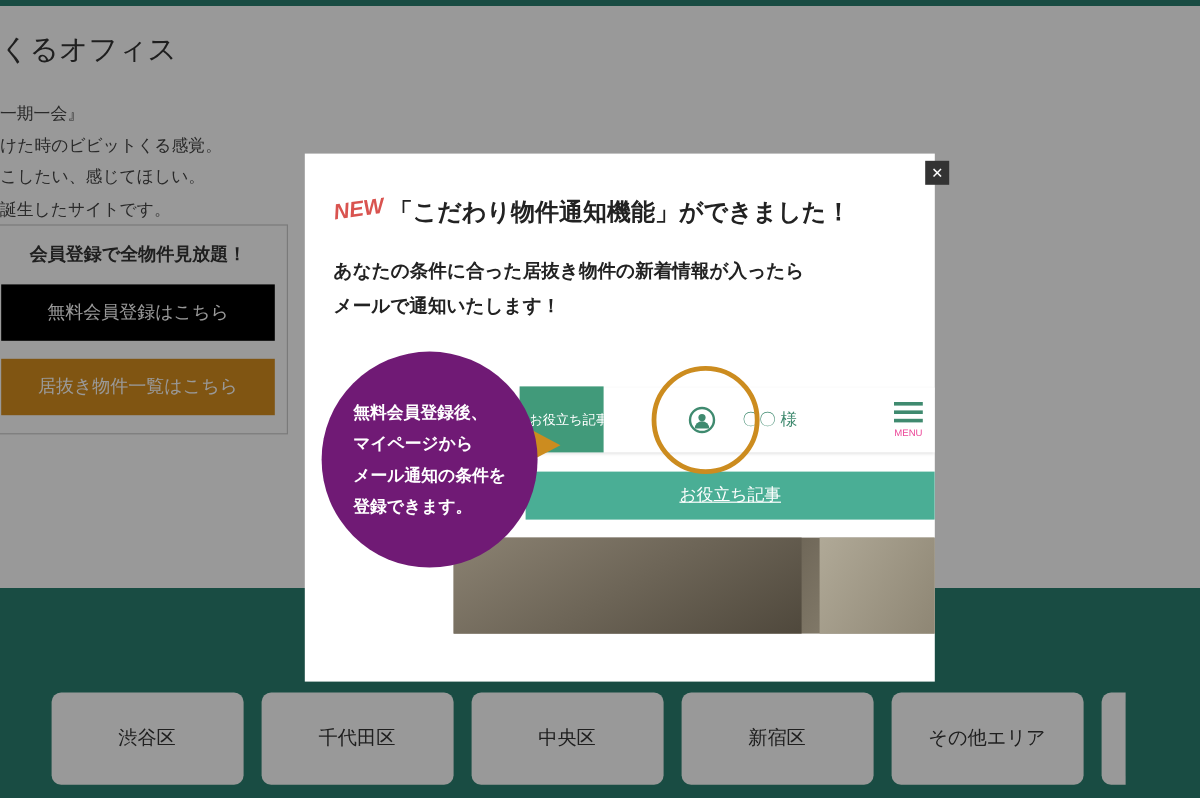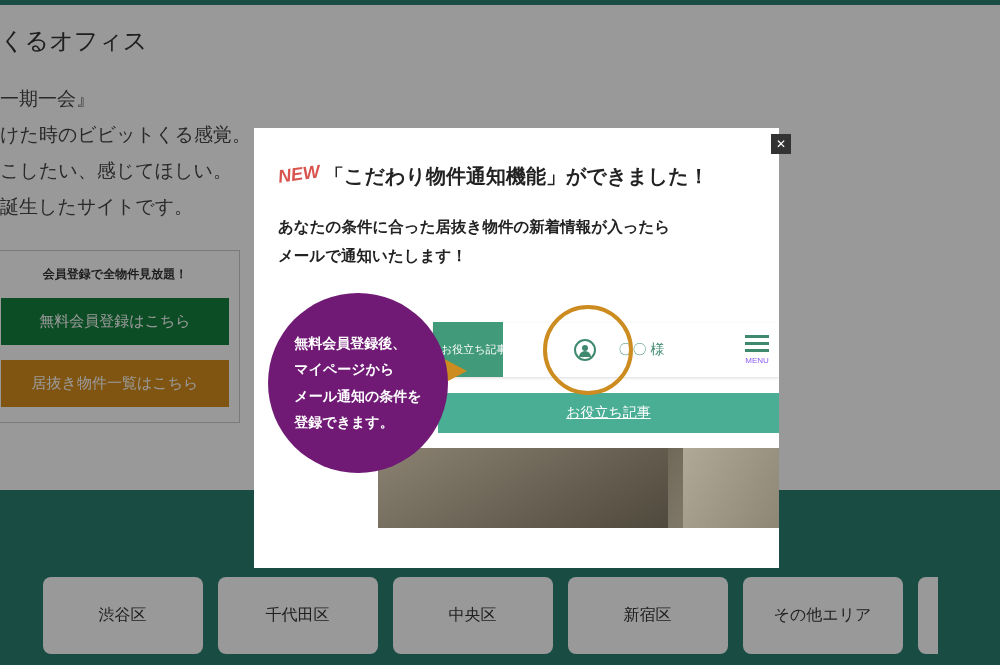--- a/index.html
+++ b/index.html
@@ -23,41 +23,40 @@
       height: 490px;
     }
     .hero-title {
       font-size: 24px;
       color: #333;
       margin-left: 0;
       padding-left: 0;
       margin-bottom: 24px;
     }
     .desc-lines {
-      font-size: 19px;
+      font-size: 14px;
       color: #444;
       line-height: 1.9;
       padding-left: 0;
-      margin-bottom: 25px;
     }
     .signup-box {
       border: 1px solid #ccc;
       padding: 15px 10px;
       width: 250px;
       margin-left: -10px;
     }
     .signup-title {
       text-align: center;
-      font-size: 12px;
+      font-size: 15px;
       font-weight: bold;
       color: #333;
       margin-bottom: 15px;
     }
     .btn-red {
-      background: #15803d;
+      background: #000000;
       color: #fff;
       text-align: center;
       padding: 14px 8px;
       font-size: 15px;
       margin-bottom: 15px;
       cursor: pointer;
     }
     .btn-orange {
       background: #d68e1e;
       color: #fff;
@@ -253,21 +252,21 @@
       top: 12px;
       width: 90px;
       height: 90px;
       border: 4px solid #cc8c1f;
       border-radius: 50%;
       z-index: 6;
     }
     .menu-icon {
       width: 44px;
       text-align: center;
-      color: #8b5cf6;
+      color: #ec4899;
     }
     .menu-bars {
       width: 24px;
       height: 3px;
       background: #3f8a6f;
       margin: 0 auto 4px auto;
       box-shadow: 0 7px 0 #3f8a6f, 0 14px 0 #3f8a6f;
     }
     .menu-label {
       font-size: 8px;

